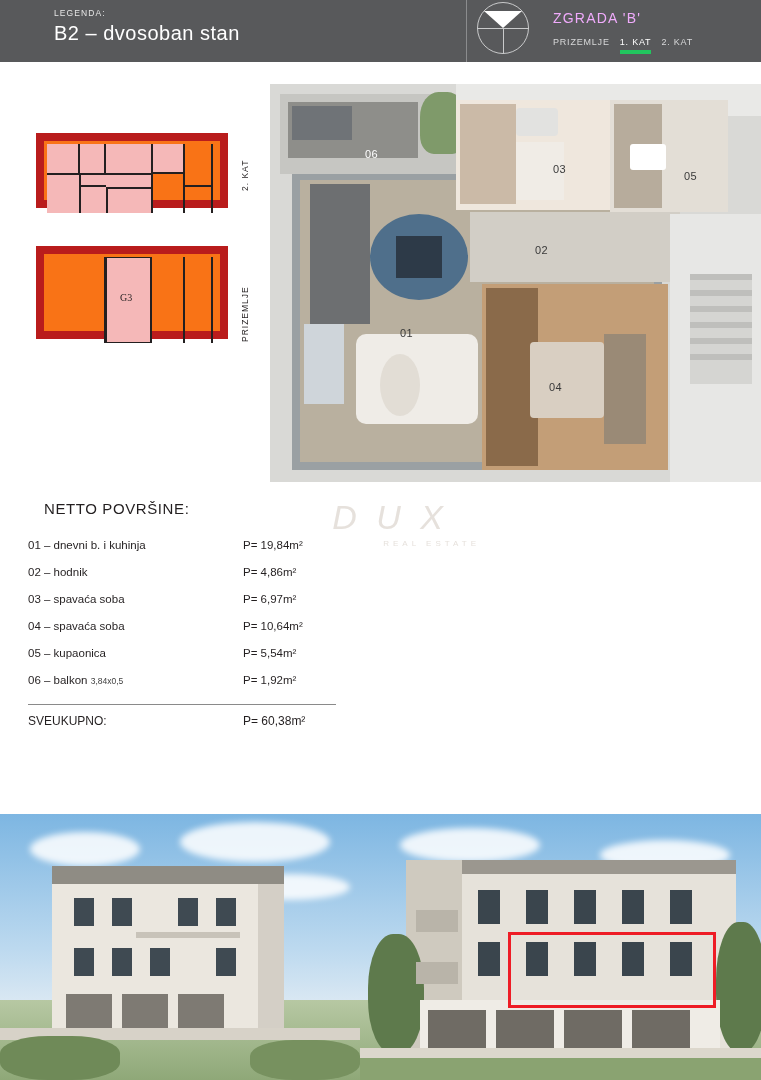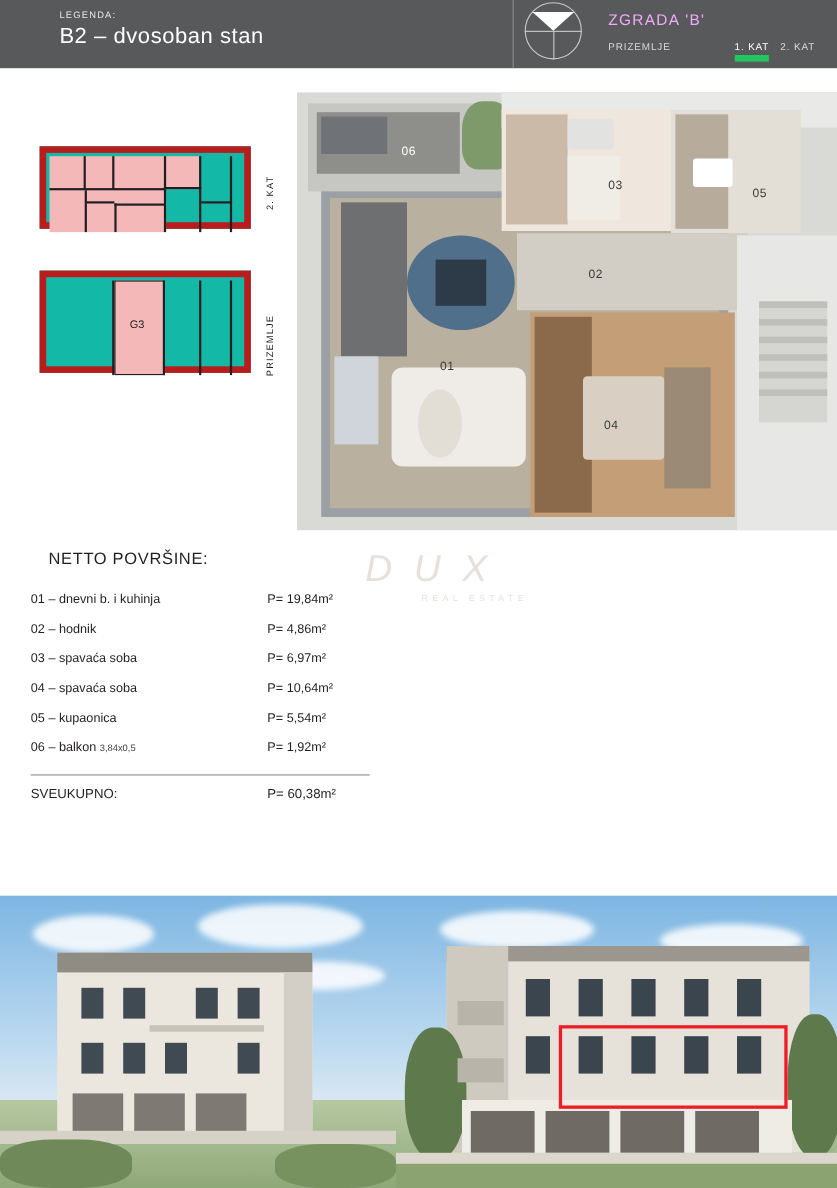--- a/index.html
+++ b/index.html
@@ -94,35 +94,35 @@
   }
   .floor-tab {
     font-size: 9px;
     letter-spacing: 0.8px;
     color: #d8d9da;
     padding-bottom: 3px;
     border-bottom: 2px solid transparent;
   }
   .floor-tab.active {
     color: #ffffff;
-    border-bottom: 6px solid #22c55e;
-    margin-left: 48px;
+    border-bottom: 4px solid #22c55e;
   }
 
   
   .keyplan {
     position: absolute;
     left: 36px; top: 133px;
     width: 214px; height: 225px;
   }
   .kp-floor {
     position: absolute;
-    border: 6px solid #b91c1c;
+    border: 8px solid #b91c1c;
     box-sizing: border-box;
-    background: #14b8a6;
+    background: #f97316;
+    font-family: Liberation Serif, serif;
   }
   .kp-top { left: 0px; top: 0px; width: 192px; height: 75px; }
   .kp-bottom { left: 0px; top: 113px; width: 192px; height: 93px; }
   .kp-wall {
     position: absolute;
     background: #231f20;
   }
   .kp-fill {
     position: absolute;
     background: #f5b8b8;
@@ -291,21 +291,21 @@
 
 <div class="render3d">
 
   <div class="r-shape" style="left:22px; top:88px; width:370px; height:298px; background:#9aa0a3;"></div>
   <div class="r-shape" style="left:30px; top:96px; width:354px; height:282px; background:#b9b09f;"></div>
 
   <div class="r-shape" style="left:10px; top:10px; width:190px; height:80px; background:#c6c6c2;"></div>
   <div class="r-shape" style="left:18px; top:18px; width:130px; height:56px; background:#8e8e8a;"></div>
   <div class="r-shape" style="left:22px; top:22px; width:60px; height:34px; background:#6f7377;"></div>
   <div class="r-shape" style="left:150px; top:8px; width:46px; height:62px; background:#7f9a6a; border-radius:40% 40% 30% 30%;"></div>
-  <div class="room-num light" style="left:95px; top:48px;">06</div>
+  <div class="room-num light" style="left:95px; top:64px;">06</div>
 
   <div class="r-shape" style="left:186px; top:0px; width:305px; height:32px; background:#e9e9e7;"></div>
 
   <div class="r-shape" style="left:186px; top:16px; width:160px; height:110px; background:#efe7dd;"></div>
   <div class="r-shape" style="left:190px; top:20px; width:56px; height:100px; background:#cbbaa7;"></div>
   <div class="r-shape" style="left:246px; top:24px; width:42px; height:28px; background:#e2e2e0; border-radius:4px;"></div>
   <div class="r-shape" style="left:246px; top:58px; width:48px; height:58px; background:#f0ece6;"></div>
   <div class="room-num" style="left:283px; top:79px;">03</div>
 
   <div class="r-shape" style="left:340px; top:16px; width:118px; height:112px; background:#e3ded6;"></div>

